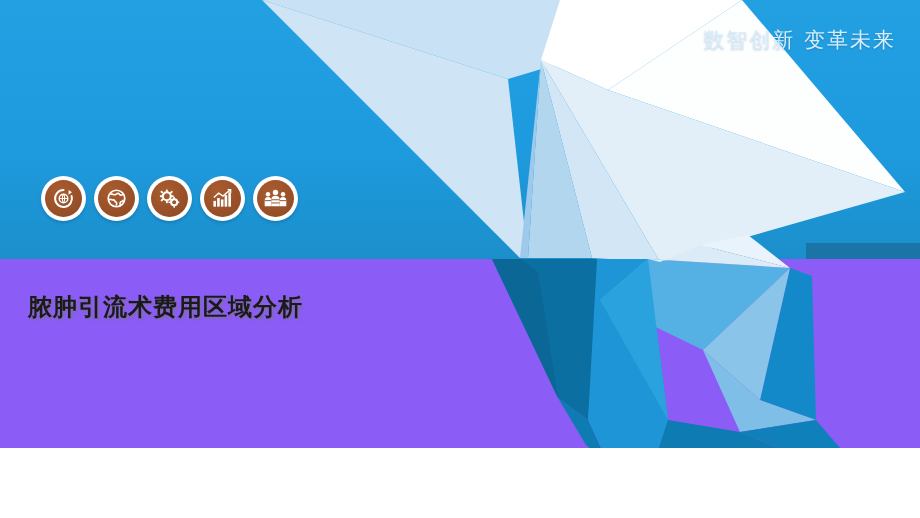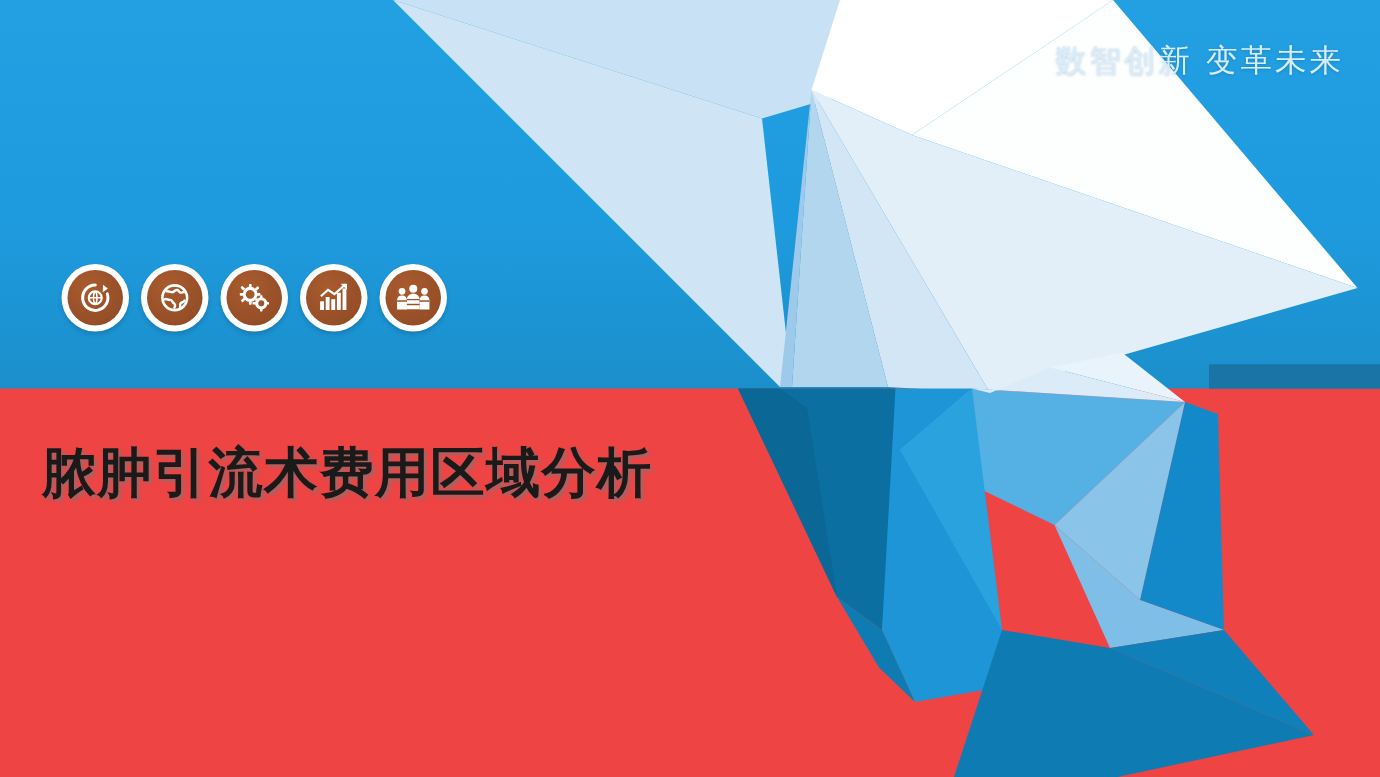--- a/index.html
+++ b/index.html
@@ -8,23 +8,23 @@
     padding: 0;
     background: #ffffff;
   }
   body {
     font-family: "Liberation Sans", "DejaVu Sans", sans-serif;
   }
 
   #slide {
     position: relative;
     width: 920px;
-    height: 518px;
+    height: 448px;
     overflow: hidden;
-    background: #ef4444;
+    background: #8b5cf6;
   }
 
   
   .header-band {
     position: absolute;
     left: 0;
     top: 0;
     width: 920px;
     height: 259px;
     background: linear-gradient(180deg, #23A0E2 0%, #1E9BDF 55%, #1B8FCB 100%);
@@ -90,21 +90,21 @@
     align-items: center;
     justify-content: center;
   }
   .icon-chip svg { display: block; }
 
   
   .title {
     position: absolute;
     left: 28px;
     top: 291px;
-    font-size: 36px;
+    font-size: 24px;
     font-weight: bold;
     color: #1a1a1a;
     letter-spacing: 1px;
     font-family: "DejaVu Sans", "Liberation Sans", sans-serif;
     text-shadow: 2px 2px 2px rgba(120,120,120,0.55);
     white-space: nowrap;
   }
 </style>
 </head>
 <body>

